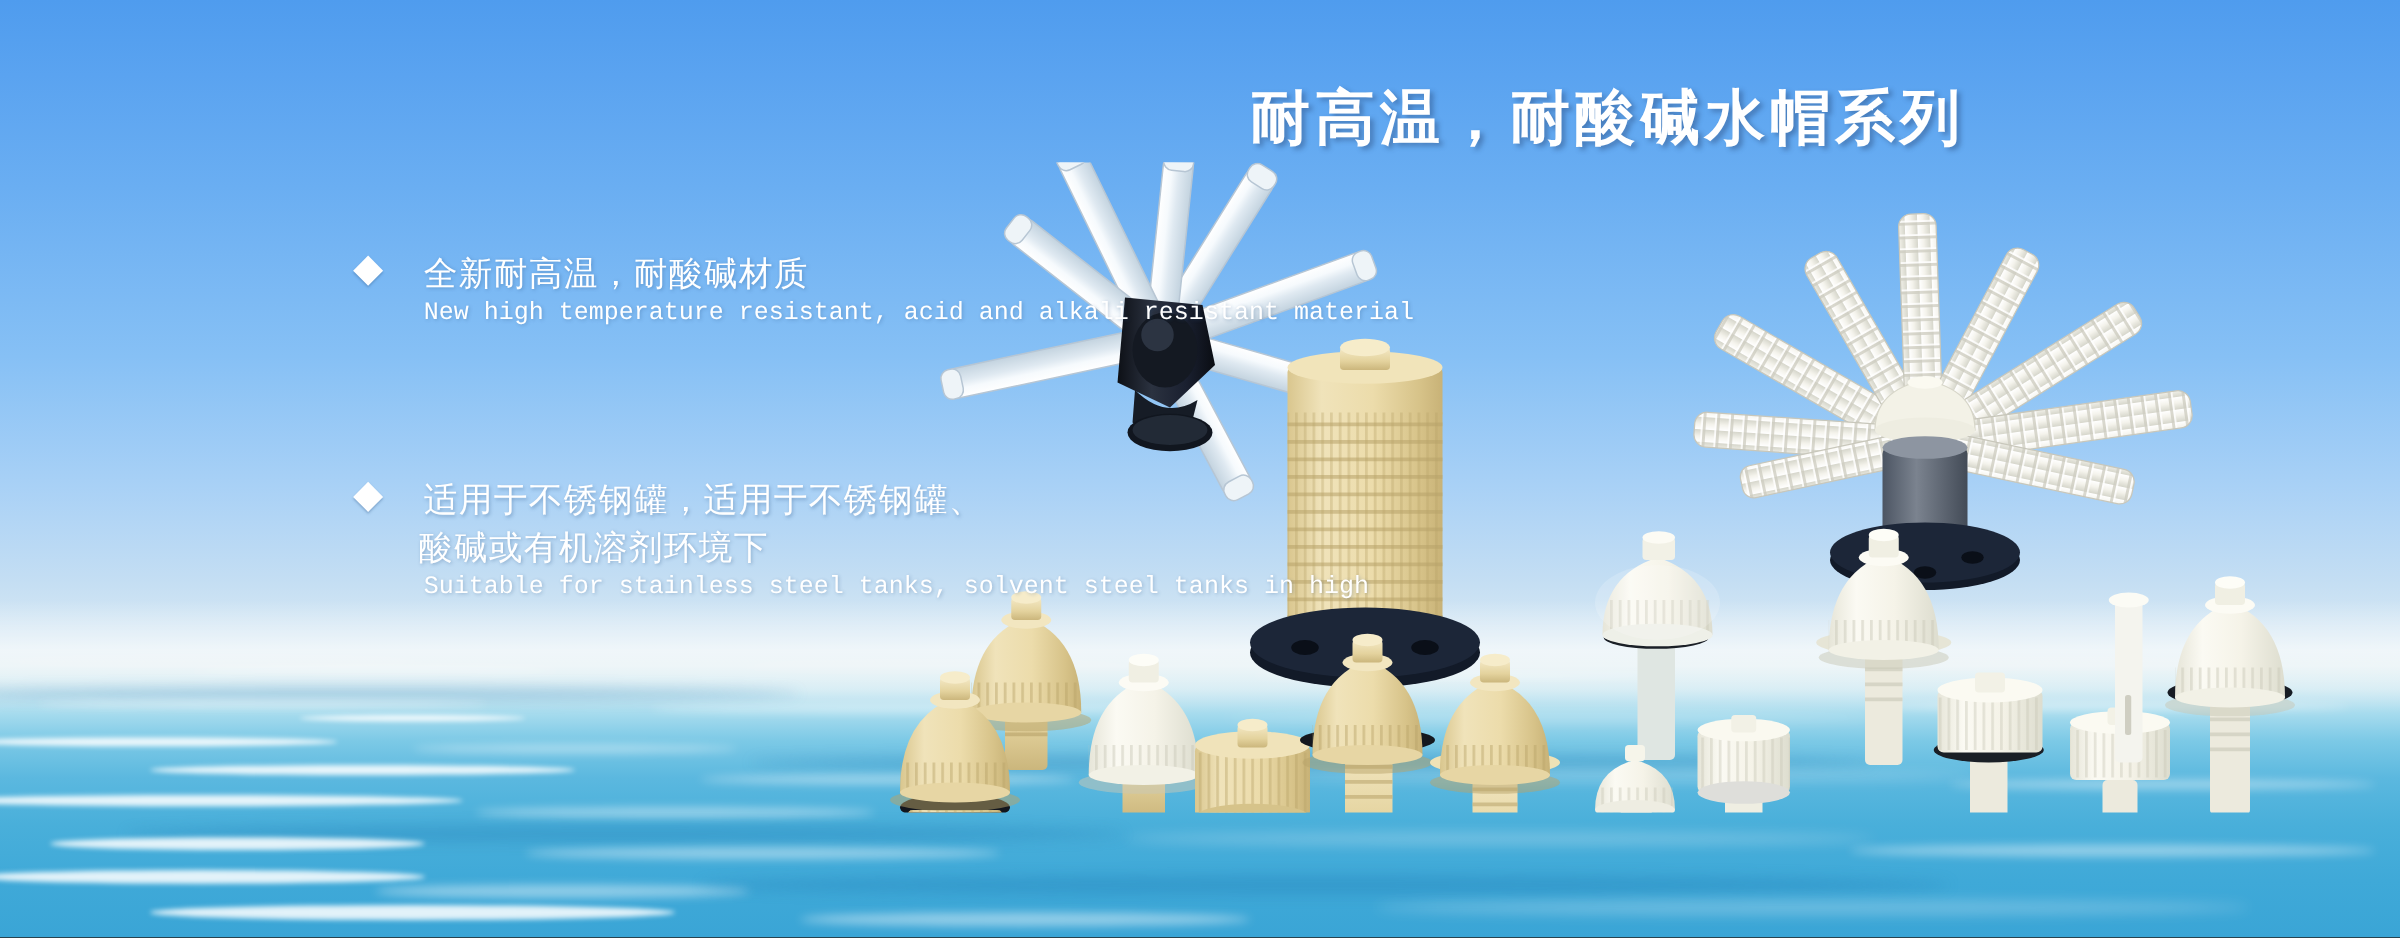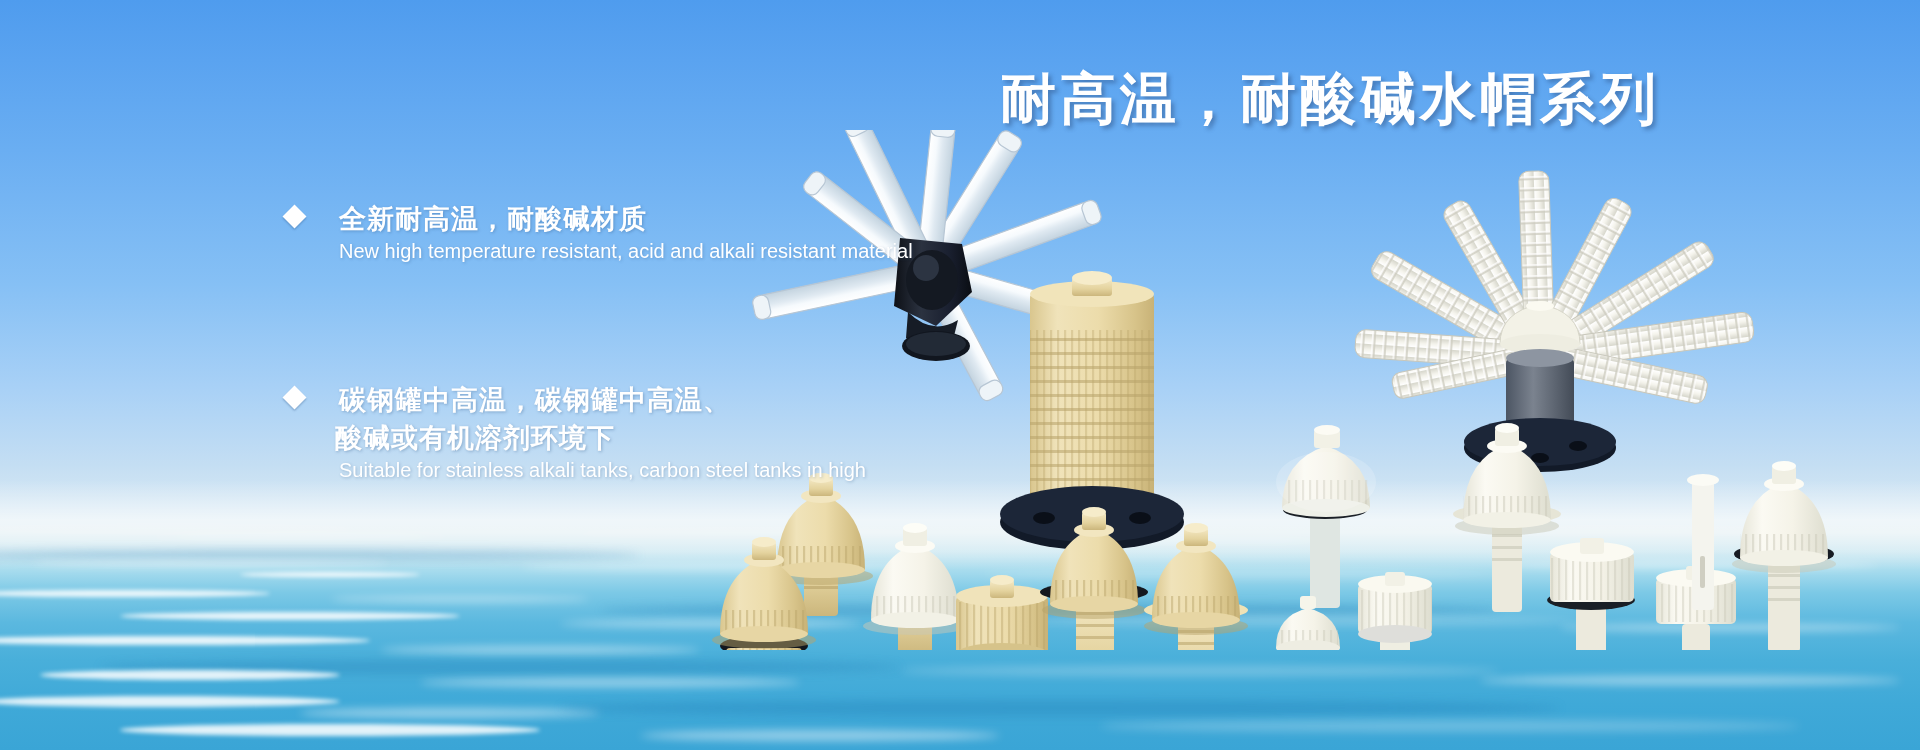--- a/index.html
+++ b/index.html
@@ -72,21 +72,21 @@
     background: rgba(30,120,175,0.28);
     filter: blur(5px);
     border-radius: 50%;
   }
 
   
   .title {
     position: absolute;
     left: 1000px;
     top: 62px;
-    font-size: 56px;
+    font-size: 48px;
     font-weight: bold;
     color: #ffffff;
     letter-spacing: 4px;
     text-shadow: 3px 3px 4px rgba(40,70,120,0.45);
     white-space: nowrap;
   }
   .bullets {
     position: absolute;
     left: 286px;
     top: 200px;
@@ -100,31 +100,31 @@
     top: 8px;
     width: 17px;
     height: 17px;
     background: #ffffff;
     transform: rotate(45deg);
     box-shadow: 1px 1px 2px rgba(40,80,130,0.35);
   }
   .cn {
     margin: 0 0 0 53px;
     font-size: 27px;
-    font-weight: bold;
+    font-weight: normal;
     color: #ffffff;
     line-height: 38px;
     letter-spacing: 1px;
     text-shadow: 1px 1px 3px rgba(40,80,130,0.35);
     white-space: nowrap;
   }
   .cn.indent-line { margin-left: 49px; }
   .en {
     margin: 1px 0 0 53px;
-    font-family: Liberation Sans, sans-serif;
+    font-family: Liberation Mono, monospace;
     font-size: 20px;
     color: #ffffff;
     line-height: 24px;
     text-shadow: 1px 1px 3px rgba(40,80,130,0.30);
     white-space: nowrap;
   }
 
   
   .products {
     position: absolute;
@@ -533,20 +533,20 @@
   <div class="bullets">
 
     <div class="bullet bullet-1">
       <span class="diamond"></span>
       <p class="cn">全新耐高温，耐酸碱材质</p>
       <p class="en">New high temperature resistant, acid and alkali resistant material</p>
     </div>
 
     <div class="bullet bullet-2">
       <span class="diamond"></span>
-      <p class="cn">碳钢罐中高温，碳钢罐中高温、</p>
+      <p class="cn">适用于不锈钢罐，适用于不锈钢罐、</p>
       <p class="cn indent-line">酸碱或有机溶剂环境下</p>
-      <p class="en">Suitable for stainless alkali tanks, carbon steel tanks in high</p>
+      <p class="en">Suitable for stainless steel tanks, solvent steel tanks in high</p>
     </div>
 
   </div>
 
 </div>
 
 </body></html>

